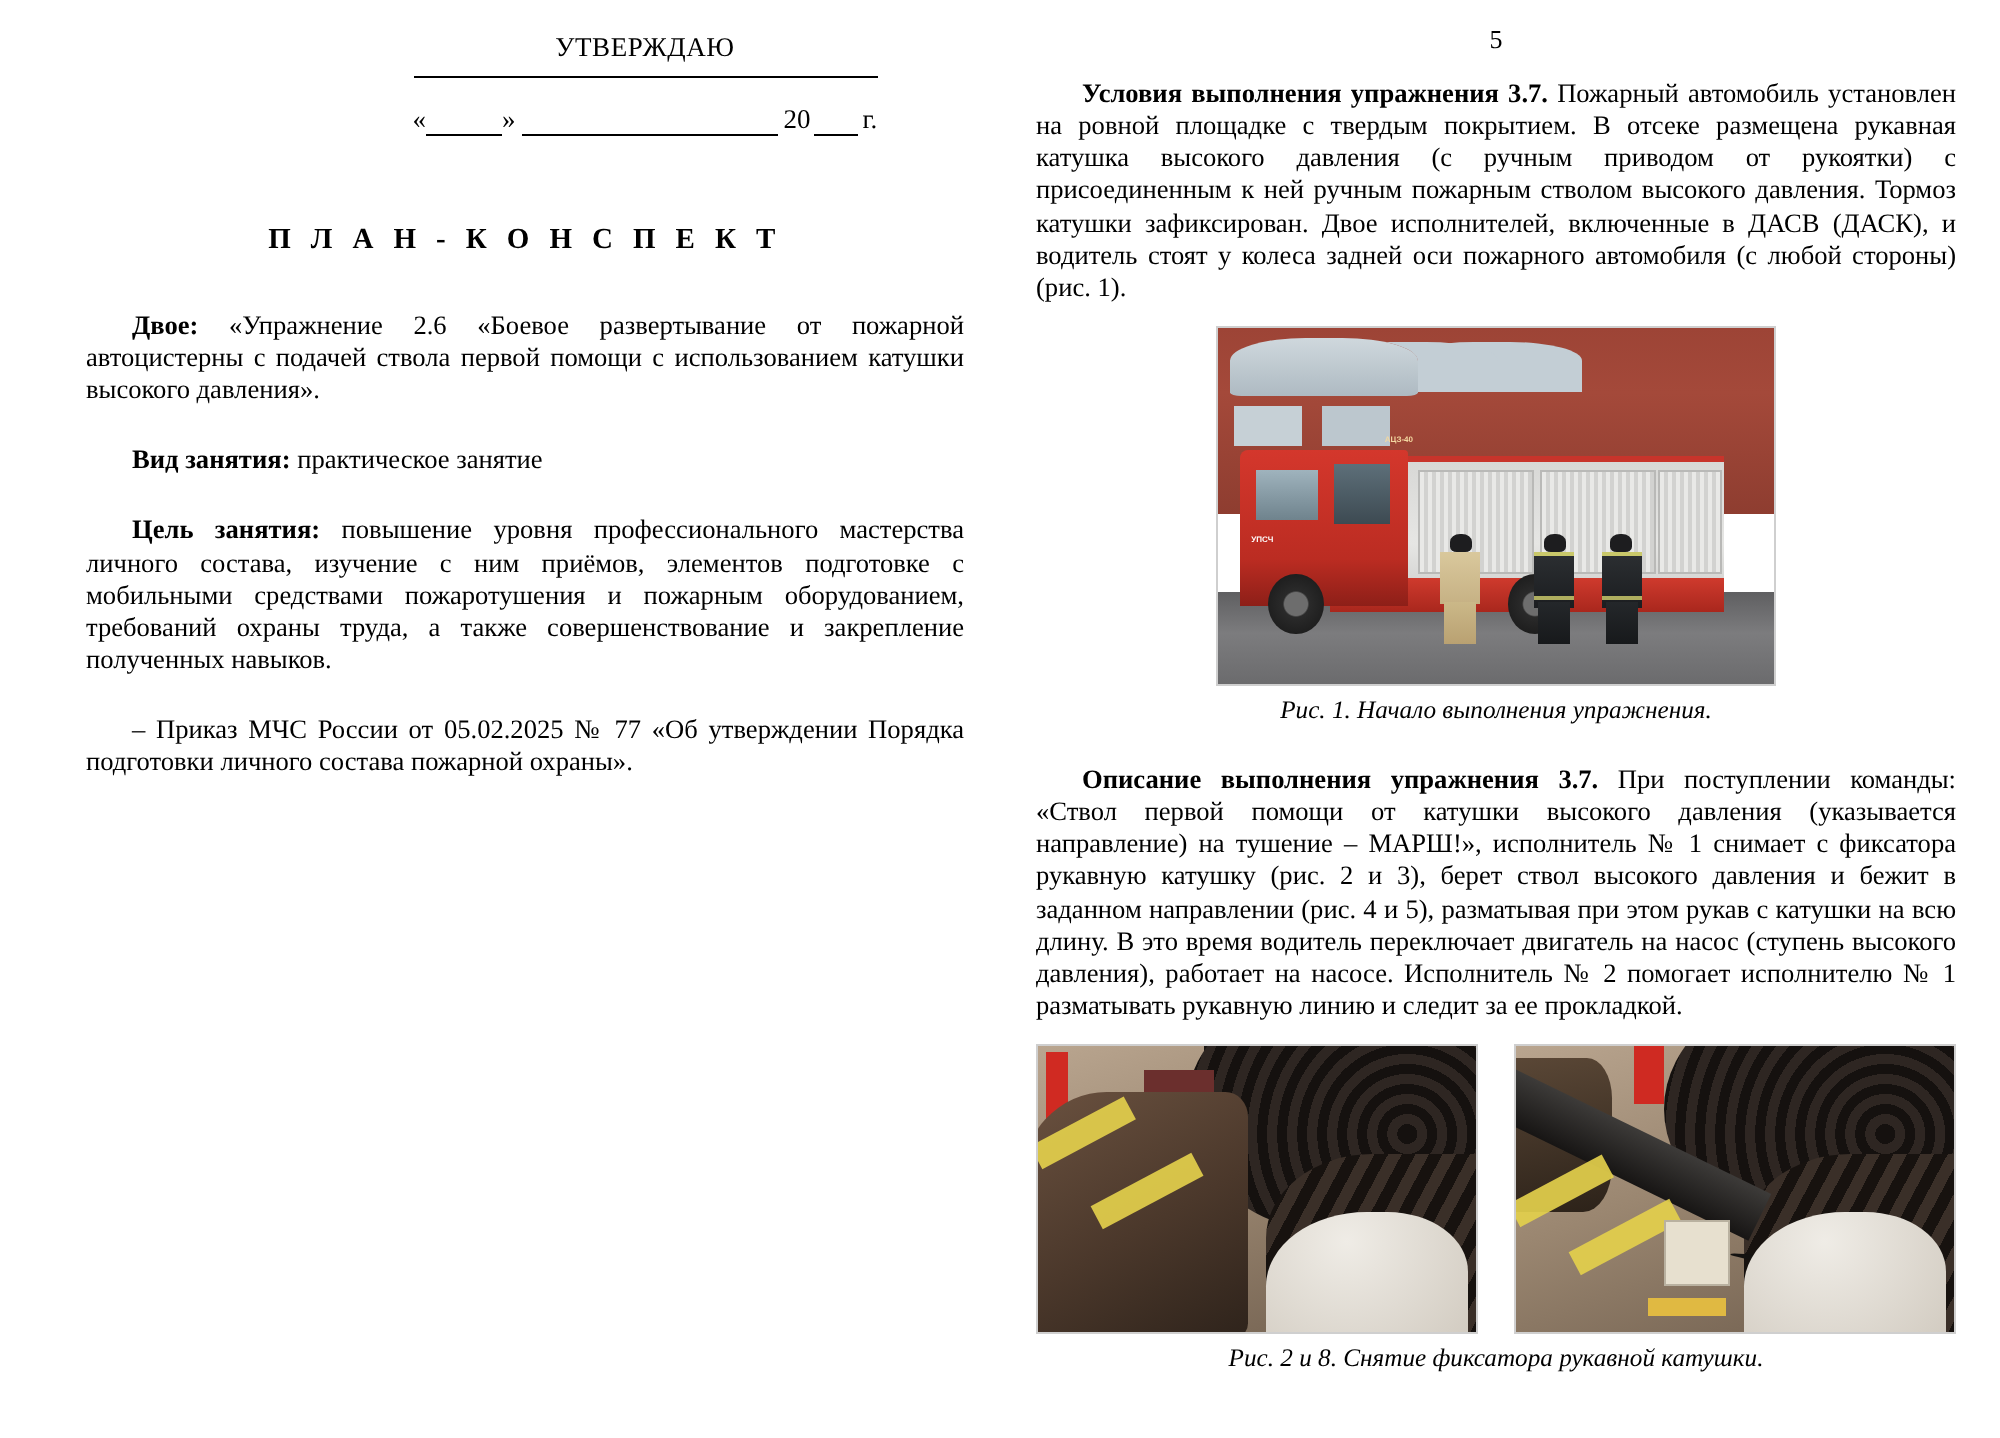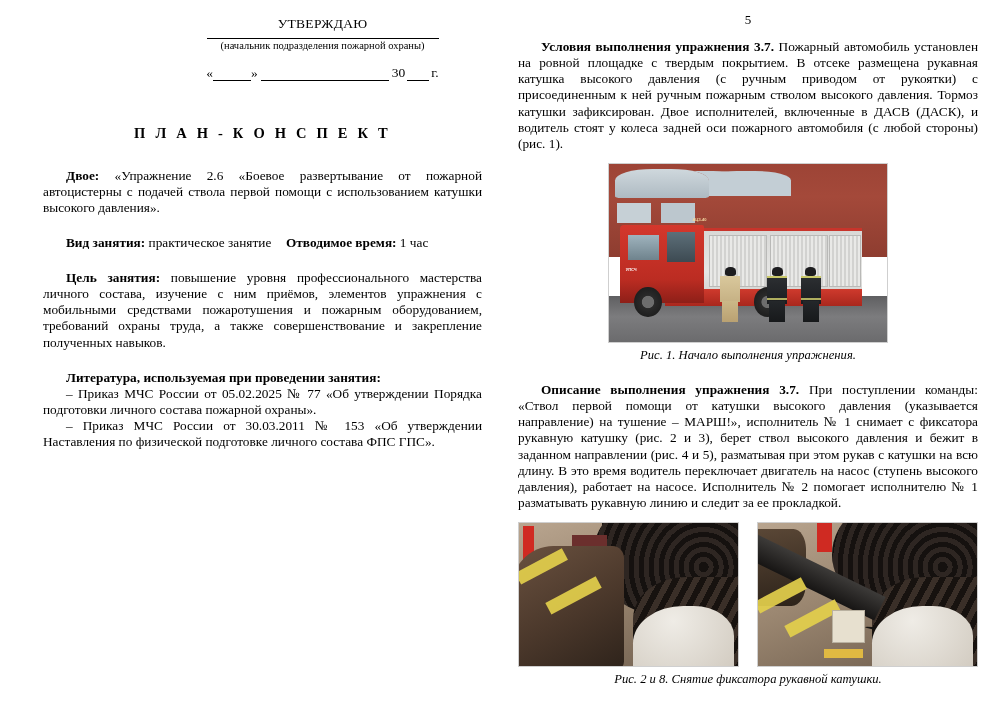--- a/index.html
+++ b/index.html
@@ -273,54 +273,50 @@
 </head>
 <body>
 
 <div class="page">
 
   <div class="col col-left">
 
     <div class="approve-block">
       <div class="approve-title">УТВЕРЖДАЮ</div>
       <div class="approve-rule"></div>
-      <div class="approve-sub">(начальник подразделения пожарной охраны)</div>
       <div class="date-line">
         <span>«</span>
         <span class="u-short"></span>
         <span>»</span>
         <span class="u-long"></span>
-        <span>30</span>
+        <span>20</span>
         <span class="u-tiny"></span>
         <span>г.</span>
       </div>
     </div>
 
     <div class="plan-title">П Л А Н - К О Н С П Е К Т</div>
 
     <div class="sp-lg"></div>
 
     <p class="para"><b>Двое:</b> <span>«Упражнение 2.6 «Боевое развертывание от пожарной автоцистерны с подачей ствола первой помощи с использованием катушки высокого давления».</span></p>
 
     <div class="sp-md"></div>
 
     <div class="two-col-row">
       <div class="c1"><b>Вид занятия:</b> <span>практическое занятие</span></div>
-      <div class="c2"><b>Отводимое время:</b> <span>1 час</span></div>
     </div>
 
     <div class="sp-md"></div>
 
-    <p class="para"><b>Цель занятия:</b> <span>повышение уровня профессионального мастерства личного состава, изучение с ним приёмов, элементов упражнения с мобильными средствами пожаротушения и пожарным оборудованием, требований охраны труда, а также совершенствование и закрепление полученных навыков.</span></p>
+    <p class="para"><b>Цель занятия:</b> <span>повышение уровня профессионального мастерства личного состава, изучение с ним приёмов, элементов подготовке с мобильными средствами пожаротушения и пожарным оборудованием, требований охраны труда, а также совершенствование и закрепление полученных навыков.</span></p>
 
     <div class="sp-md"></div>
 
-    <p class="para"><b>Литература, используемая при проведении занятия:</b></p>
     <p class="lit-item">– Приказ МЧС России от 05.02.2025 № 77 «Об утверждении Порядка подготовки личного состава пожарной охраны».</p>
-    <p class="lit-item">– Приказ МЧС России от 30.03.2011 № 153 «Об утверждении Наставления по физической подготовке личного состава ФПС ГПС».</p>
   </div>
 
   <div class="col col-right">
 
     <div class="page-num">5</div>
 
     <p class="para"><span class="bi">Условия выполнения упражнения 3.7.</span> <span>Пожарный автомобиль установлен на ровной площадке с твердым покрытием. В отсеке размещена рукавная катушка высокого давления (с ручным приводом от рукоятки) с присоединенным к ней ручным пожарным стволом высокого давления. Тормоз катушки зафиксирован. Двое исполнителей, включенные в ДАСВ (ДАСК), и водитель стоят у колеса задней оси пожарного автомобиля (с любой стороны) (рис. 1).</span></p>
 
     <div class="sp-sm"></div>
 

